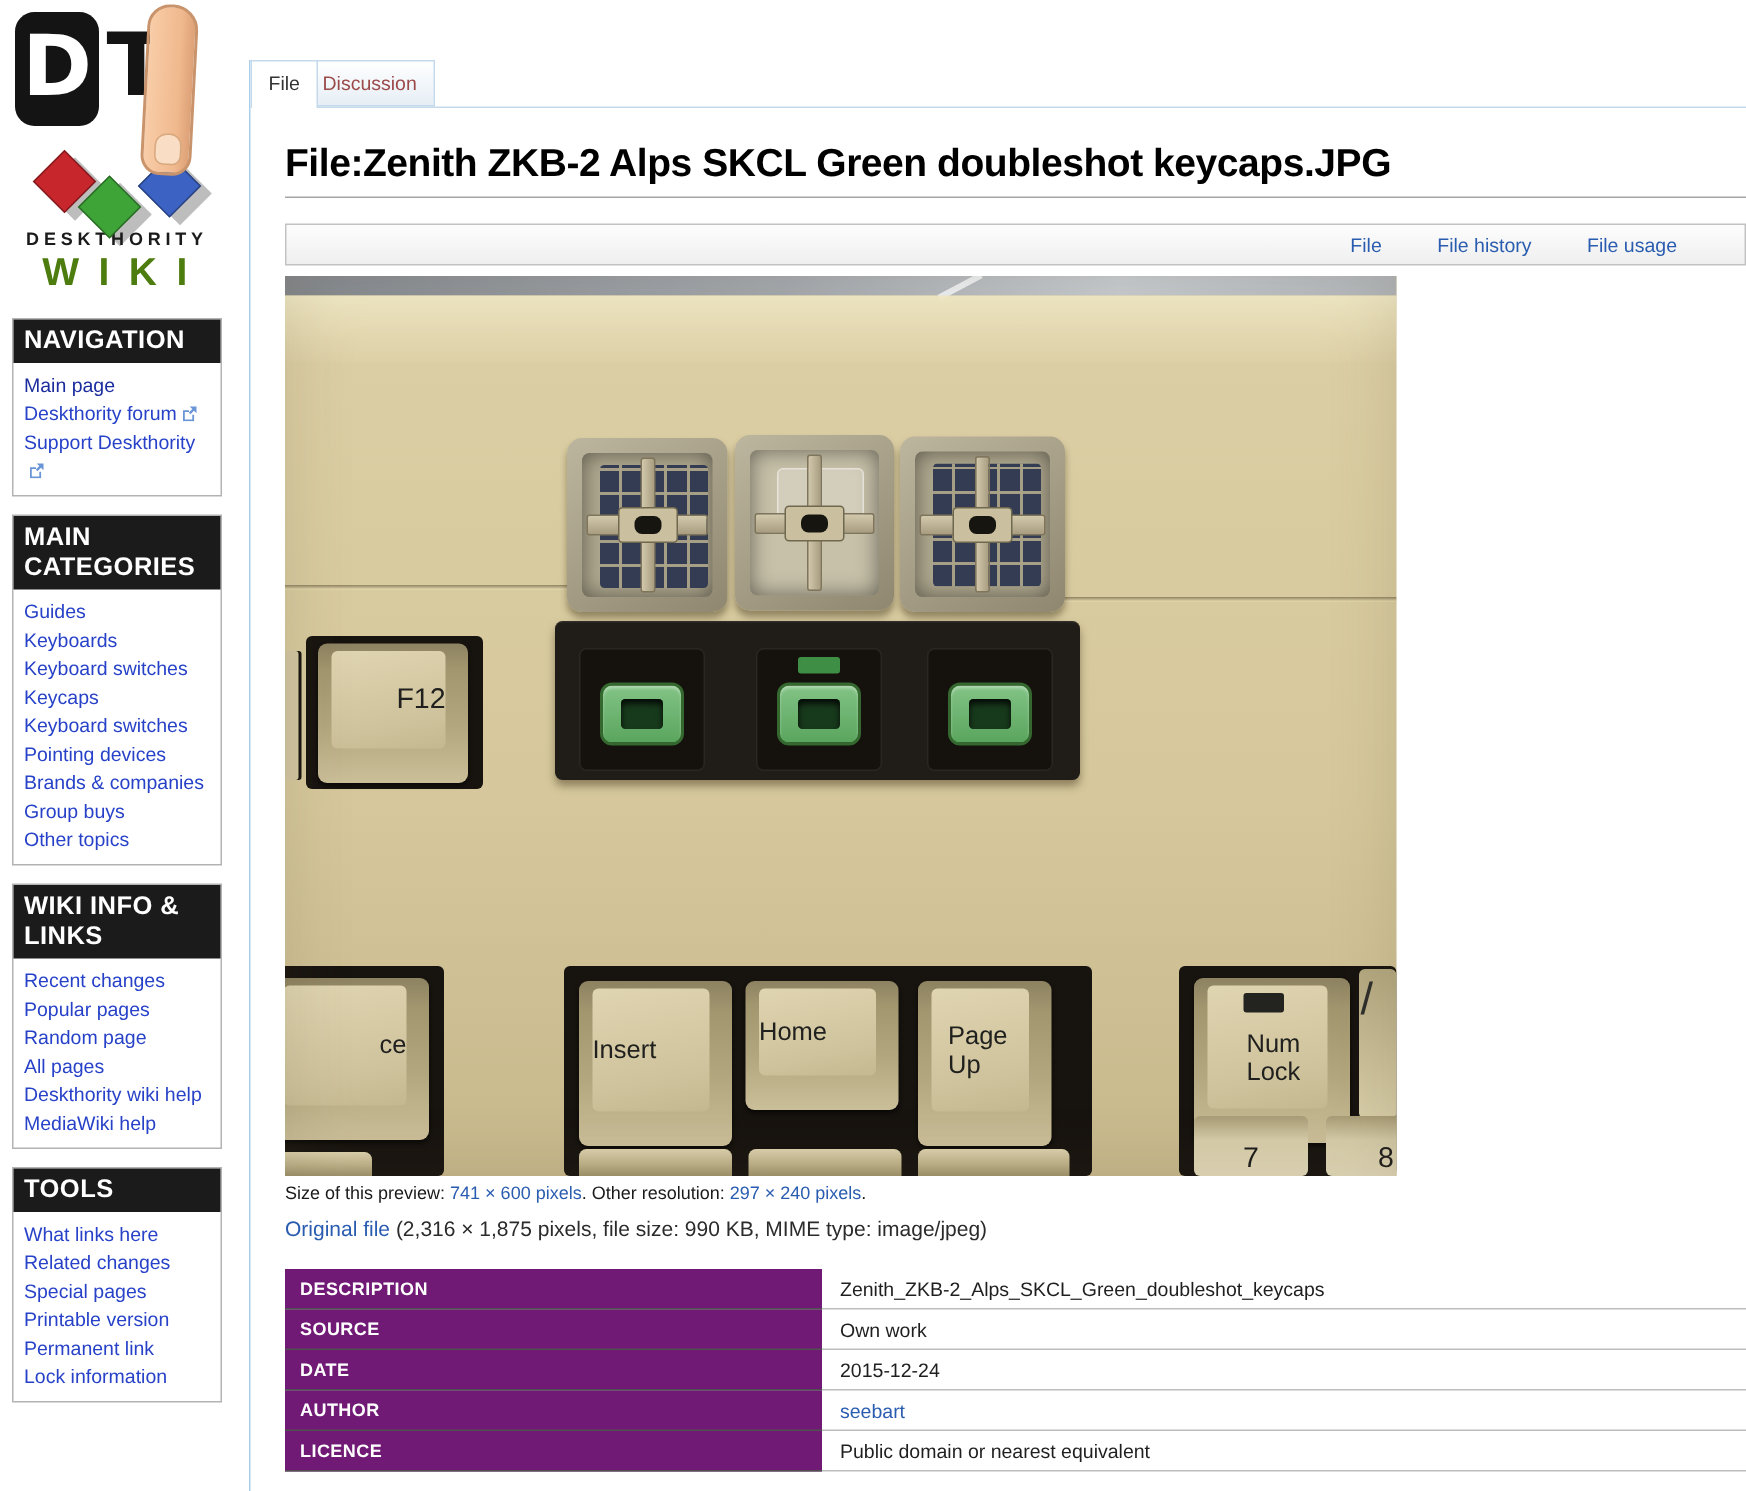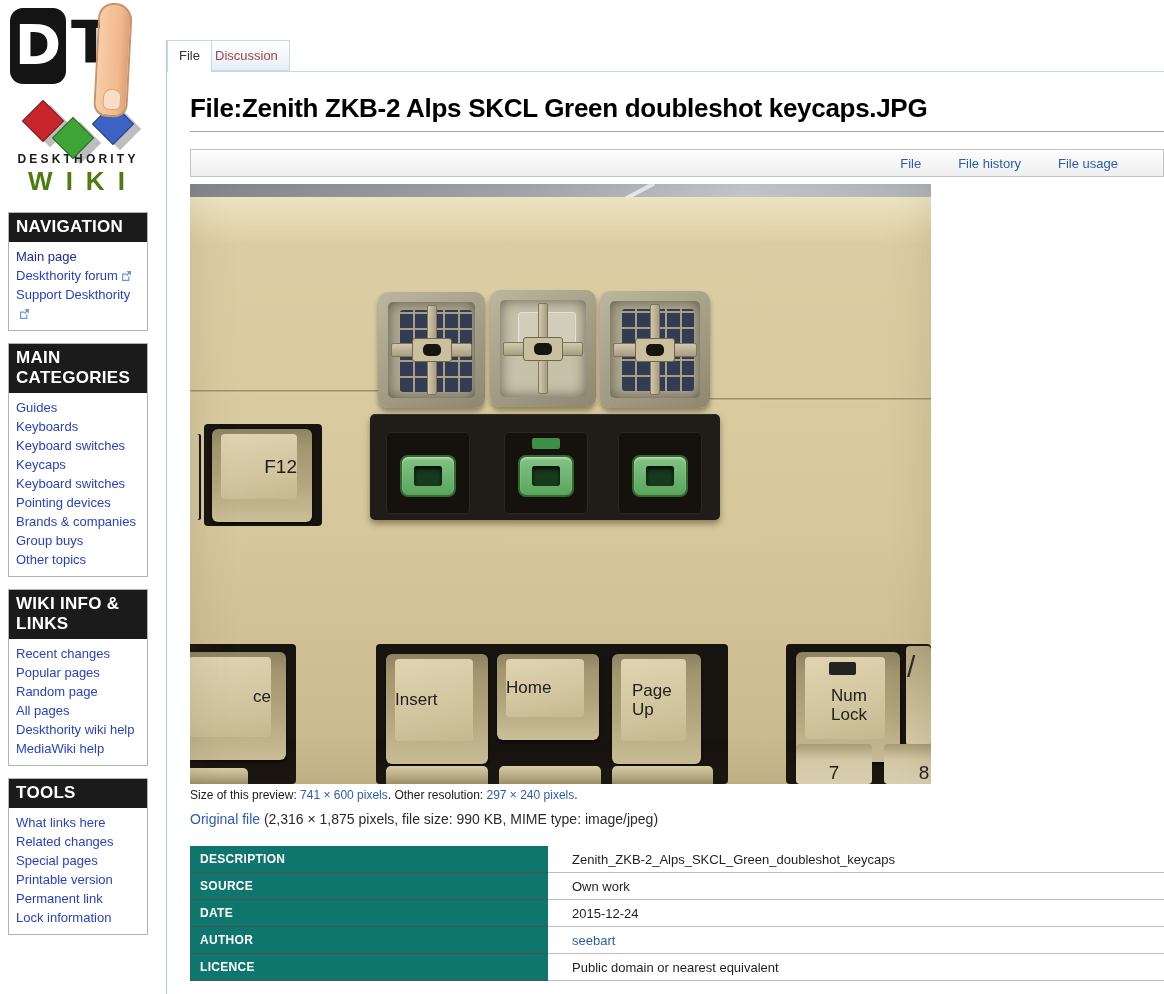--- a/index.html
+++ b/index.html
@@ -57,23 +57,23 @@
               background:linear-gradient(#fdfdfd,#efefef); display:flex; justify-content:flex-end;
               align-items:center; gap:37px; padding-right:45px; font-size:13px; }
   .file-nav a { color:#2a5db0; }
 
   .caption { margin-top:4px; font-size:12px; color:#1a1a1a; }
   .caption a { color:#2a5db0; }
   .original { margin-top:9px; font-size:14px; color:#2b2b2b; }
   .original a { color:#2a5db0; }
 
   .file-table { margin-top:19px; width:974px; border-collapse:collapse; }
-  .file-table th { width:358px; background:#0f766e; color:#fff; font-size:12px; font-weight:700;
+  .file-table th { width:358px; background:#701a75; color:#fff; font-size:12px; font-weight:700;
                    text-align:left; letter-spacing:.3px; padding:6px 10px; border-bottom:1px solid #505050; }
-  .file-table td { font-size:13px; color:#1f1f1f; padding:5px 24px; border-bottom:1px solid #bdbdbd; }
+  .file-table td { font-size:13px; color:#1f1f1f; padding:5px 12px; border-bottom:1px solid #bdbdbd; }
   .file-table td a { color:#2a5db0; }
 
   
   .photo { position:relative; margin-top:7px; width:741px; height:600px; overflow:hidden; cursor:pointer;
            background:linear-gradient(180deg,#cdbf93 0%,#dccea4 9%,#d6c89c 58%,#c7b88c 100%); }
   .photo::after { content:""; position:absolute; inset:0; pointer-events:none;
            box-shadow:inset 0 0 46px rgba(90,78,45,.18); }
   .desk { position:absolute; top:0; left:0; right:0; height:13px;
           background:linear-gradient(100deg,#85898f 0%,#a6aab0 45%,#c9cdd2 75%,#b4b8bd 100%); }
   .desk-line { position:absolute; top:-9px; left:448px; width:4px; height:32px; background:#eef1f4;

